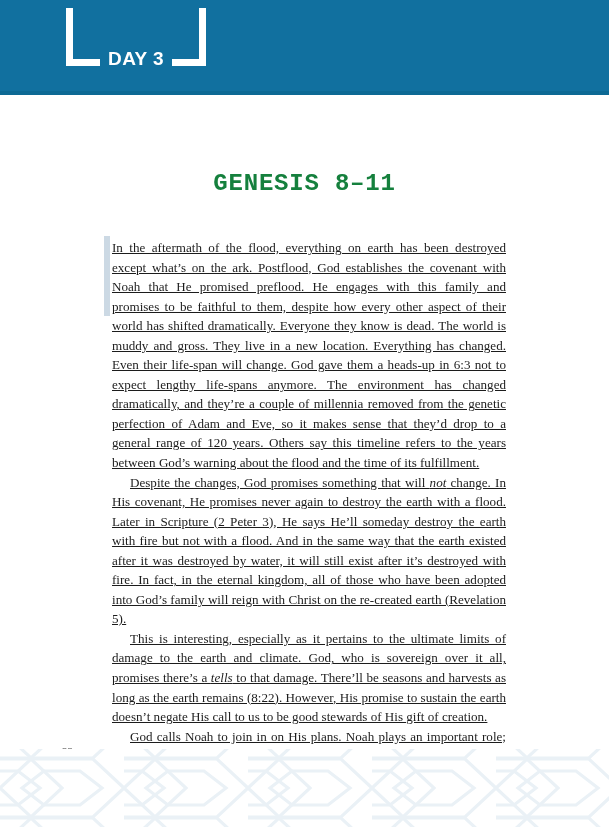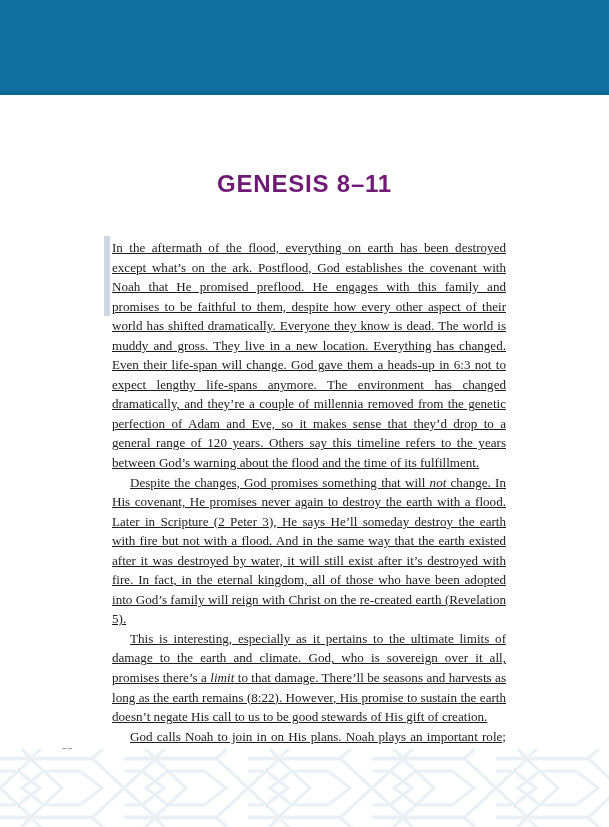--- a/index.html
+++ b/index.html
@@ -148,30 +148,35 @@
     display: block;
   }
 </style>
 </head>
 <body>
 
 <div class="page">
 
   <div class="header-band" style="background: rgb(17, 112, 159);">
     <div class="header-band-edge"></div>
+    <div class="day-badge">
+      <div class="bracket bracket-left"></div>
+      <div class="bracket bracket-right"></div>
+      <div class="day-label">DAY 3</div>
+    </div>
   </div>
 
-  <div class="chapter-title" style="color: #701a75;">GENESIS 8–11</div>
+  <div class="chapter-title" style="color: #15803d; font-family: Liberation Mono, monospace;">GENESIS 8–11</div>
 
   <div class="para-marker" style="background: rgb(204, 217, 228);"></div>
 
   <div class="body-copy">
       <p class="first">In the aftermath of the flood, everything on earth has been destroyed except what’s on the ark. Postflood, God establishes the covenant with Noah that He promised preflood. He engages with this family and promises to be faithful to them, despite how every other aspect of their world has shifted dramatically. Everyone they know is dead. The world is muddy and gross. They live in a new location. Everything has changed. Even their life-span will change. God gave them a heads-up in 6:3 not to expect lengthy life-spans anymore. The environment has changed dramatically, and they’re a couple of millennia removed from the genetic perfection of Adam and Eve, so it makes sense that they’d drop to a general range of 120 years. Others say this timeline refers to the years between God’s warning about the flood and the time of its fulfillment.</p>
       <p>Despite the changes, God promises something that will <em>not</em> change. In His covenant, He promises never again to destroy the earth with a flood. Later in Scripture (2 Peter 3), He says He’ll someday destroy the earth with fire but not with a flood. And in the same way that the earth existed after it was destroyed by water, it will still exist after it’s destroyed with fire. In fact, in the eternal kingdom, all of those who have been adopted into God’s family will reign with Christ on the re-created earth (Revelation 5).</p>
-      <p>This is interesting, especially as it pertains to the ultimate limits of damage to the earth and climate. God, who is sovereign over it all, promises there’s a <em>limit</em> to that damage. There’ll be seasons and harvests as long as the earth remains (8:22). However, His promise to sustain the earth doesn’t negate His call to us to be good stewards of His gift of creation.</p>
+      <p>This is interesting, especially as it pertains to the ultimate limits of damage to the earth and climate. God, who is sovereign over it all, promises there’s a <em>tells</em> to that damage. There’ll be seasons and harvests as long as the earth remains (8:22). However, His promise to sustain the earth doesn’t negate His call to us to be good stewards of His gift of creation.</p>
       <p>God calls Noah to join in on His plans. Noah plays an important role; there are only eight people on earth, and God will be sending the Messiah in about two thousand years. These eight people have a role to play in accomplishing His purposes (9:1); He tells them to be fruitful and multiply, to fill the earth. They partially obey, but they hedge on the “fill the earth” part. They multiply, but they prefer to stay put (11:4), pridefully rejecting His command. But God,</p>
     </div>
 
   <div class="page-number">22</div>
 
   <div class="footer-pattern">
     <svg width="609" height="78" viewBox="0 0 609 78" aria-hidden="true">
       <defs>
         <pattern id="hexlattice" x="0" y="0" width="124" height="78" patternUnits="userSpaceOnUse">
           <g fill="none" stroke="#eaf1f6" stroke-width="3.2">

